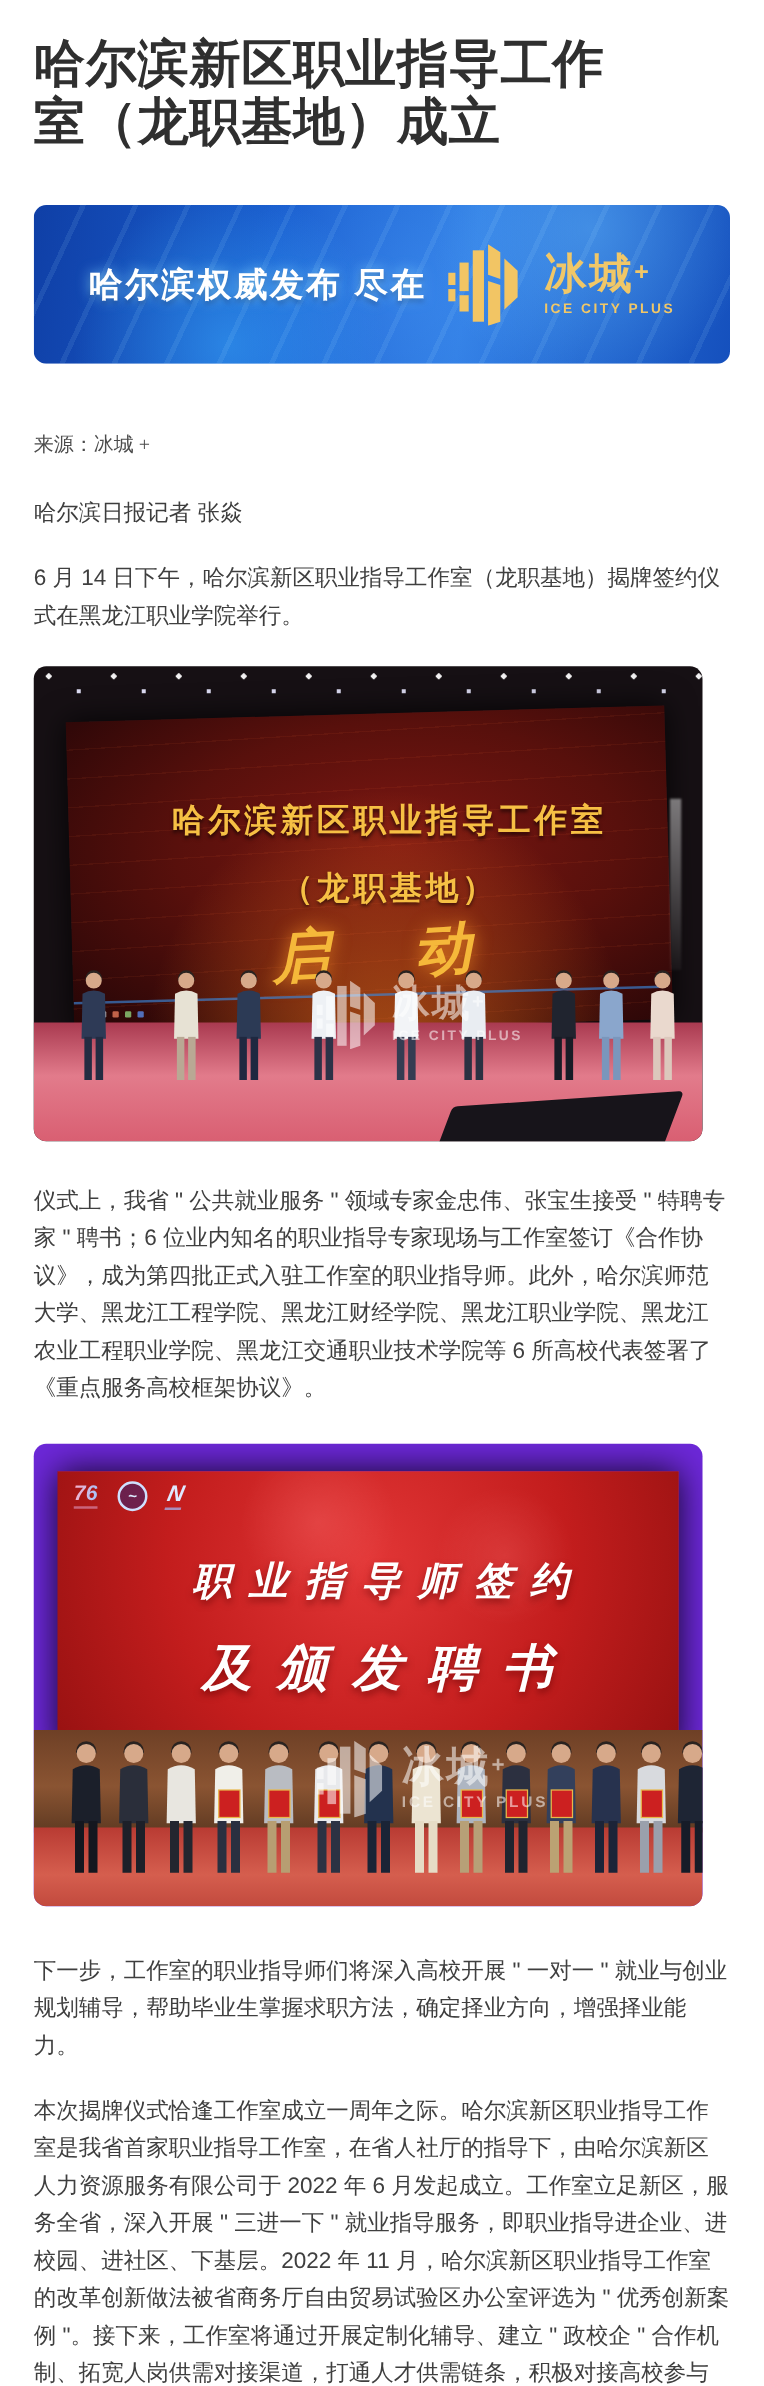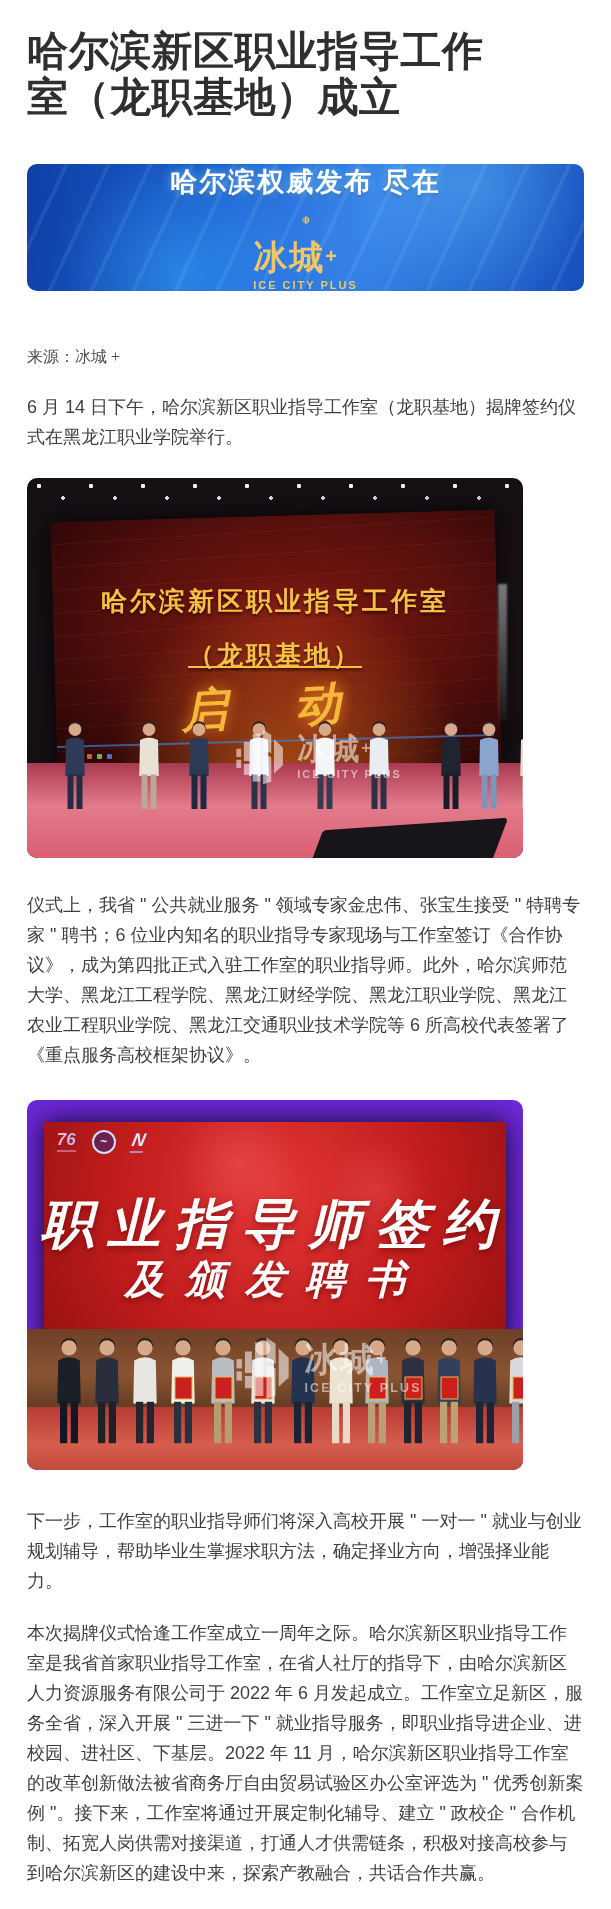--- a/index.html
+++ b/index.html
@@ -32,21 +32,20 @@
     position: relative;
     display: flex;
     align-items: center;
     justify-content: center;
     gap: 16px;
     background:
       radial-gradient(circle at 80% 15%, rgba(110,195,255,.40), transparent 28%),
       radial-gradient(circle at 28% 88%, rgba(60,175,255,.50), transparent 30%),
       radial-gradient(circle at 55% 55%, rgba(80,160,255,.30), transparent 45%),
       linear-gradient(100deg, #0f3fa6 0%, #1a5ecf 35%, #2f7ce2 62%, #1550bd 100%);
-    flex-direction: column;
   }
   .banner::before {
     content:""; position:absolute; inset:0;
     background: repeating-linear-gradient(115deg, transparent 0 34px, rgba(170,225,255,.10) 34px 38px);
   }
   .banner-slogan {
     position: relative;
     color:#ffffff; font-weight:800; font-size:27px; letter-spacing:2px;
     text-shadow: 0 0 10px rgba(130,210,255,.9), 0 2px 4px rgba(0,30,90,.5);
     white-space: nowrap;
@@ -59,21 +58,21 @@
 
   
   .meta-source { margin-top:55px; font-size:16px; line-height:22px; color:#4c4c4c;font-family:Liberation Serif, serif; }
   .meta-reporter { margin-top:29px; font-size:18px; line-height:26px; color:#3d3d3d; }
   .para { font-size:18px; line-height:30px; color:#3f3f3f; }
   .mt24 { margin-top:24px; } .mt32 { margin-top:32px; }
   .mt36 { margin-top:36px; } .mt22 { margin-top:22px; }
 
   
   figure.photo {
-    position:relative; width:496px; border-radius:10px; overflow:hidden;
+    position:relative; width:535px; border-radius:10px; overflow:hidden;padding-left:17px;
   }
   #photo1 { margin-top:26px; height:380px; background:#161014; }
   #photo2 { margin-top:30px; height:370px; background:#6d28d9; }
 
   
   .p1-ceiling {
     position:absolute; top:0; left:0; right:0; height:30px; opacity:.95;
     background-image:
       radial-gradient(circle 2.2px at 12px 8px,  #fff 95%, transparent),
       radial-gradient(circle 1.8px at 36px 20px, #e8e8ff 95%, transparent);
@@ -87,21 +86,21 @@
       radial-gradient(ellipse at 55% 42%, #7d1712 0%, #58100c 48%, #310808 85%, #230505 100%);
     box-shadow: 0 0 24px rgba(0,0,0,.8);
   }
   .p1-screen::after { 
     content:""; position:absolute; inset:0;
     background: repeating-linear-gradient(178deg, transparent 0 22px, rgba(255,110,50,.07) 22px 23px);
   }
   .p1-line { position:absolute; width:100%; text-align:center; font-weight:800;
     color:#f6c044; text-shadow:0 2px 3px rgba(0,0,0,.6); letter-spacing:3px; }
   .p1-line1 { top:28%; font-size:26px; }
-  .p1-line2 { top:42%; font-size:26px;text-decoration:underline; }
+  .p1-line2 { top:42%; font-size:26px; }
   .p1-script {
     position:absolute; top:52%; width:100%; text-align:center;
     font-family:"Liberation Serif","DejaVu Serif",serif; font-style:italic; font-weight:700;
     font-size:46px; letter-spacing:28px; color:#f5b83a;
     text-shadow:0 0 14px rgba(255,150,40,.8); transform:rotate(-3deg);
   }
   .p1-taskbar { position:absolute; left:6%; right:6%; top:69%; height:2px;
     background:#3a86d8; opacity:.65; transform:rotate(-1.6deg); }
   .p1-icons { position:absolute; left:8%; top:72.5%; display:flex; gap:5px; opacity:.8; }
   .p1-icons span { width:5px; height:5px; border-radius:1px; display:block; }
@@ -128,21 +127,21 @@
     background:linear-gradient(100deg,#ffb0c8,#9fc4ff); -webkit-background-clip:text;
     background-clip:text; color:transparent; border-bottom:2px solid rgba(210,120,150,.8); }
   .p2-logo-b { width:24px; height:24px; border-radius:50%; border:2px solid #cfe0ff;
     display:flex; align-items:center; justify-content:center;
     color:#dce9ff; font-size:12px; font-weight:700; background:rgba(20,40,140,.45); }
   .p2-logo-c { font-style:italic; font-weight:800; font-size:18px; color:#dfe8ff;
     transform:skewX(-12deg); border-bottom:2px solid rgba(160,190,255,.7); }
   .p2-line { position:absolute; width:100%; text-align:center; color:#ffffff;
     font-family:"Liberation Serif","DejaVu Serif",serif; font-style:italic; font-weight:700;
     text-shadow:0 3px 6px rgba(90,0,0,.55); }
-  .p2-line1 { top:24%; font-size:53px; letter-spacing:14px; }
+  .p2-line1 { top:24%; font-size:31px; letter-spacing:14px; }
   .p2-line2 { top:41%; font-size:40px; letter-spacing:20px; }
   .p2-wood { position:absolute; left:0; right:0; top:62%; height:22%;
     background:linear-gradient(180deg, #6e4026 0%, #8a5432 55%, #5f3a22 100%); }
   .p2-floor { position:absolute; left:0; right:0; bottom:0; height:17%;
     background:linear-gradient(180deg, #b93b33 0%, #d55e4e 60%, #c24a3e 100%); }
   .p2-people { position:absolute; left:0; bottom:2%; width:557px; height:150px; }
 
   
   .watermark { position:absolute; display:flex; align-items:center; gap:10px;
     color:rgba(255,255,255,.55); pointer-events:none; }
@@ -189,20 +188,21 @@
     <svg class="banner-logo" viewBox="0 0 76 80">
         <use href="#icplogo"></use>
       </svg>
     <div class="banner-brand">
       <div><span class="cn">冰城</span><span class="plus">+</span></div>
       <div class="en">ICE CITY PLUS</div>
     </div>
   </div>
 
   <p class="meta-source">来源：冰城 +</p>
+  <p class="meta-reporter">哈尔滨日报记者 张焱</p>
 
   <p class="para mt24">6 月 14 日下午，哈尔滨新区职业指导工作室（龙职基地）揭牌签约仪式在黑龙江职业学院举行。</p>
 
   <figure class="photo" id="photo1">
     <div class="p1-ceiling"></div>
     <div class="p1-screen"></div>
     <div class="p1-line p1-line1">哈尔滨新区职业指导工作室</div>
     <div class="p1-line p1-line2">（龙职基地）</div>
     <div class="p1-script">启 动</div>
     <div class="p1-taskbar"></div>

